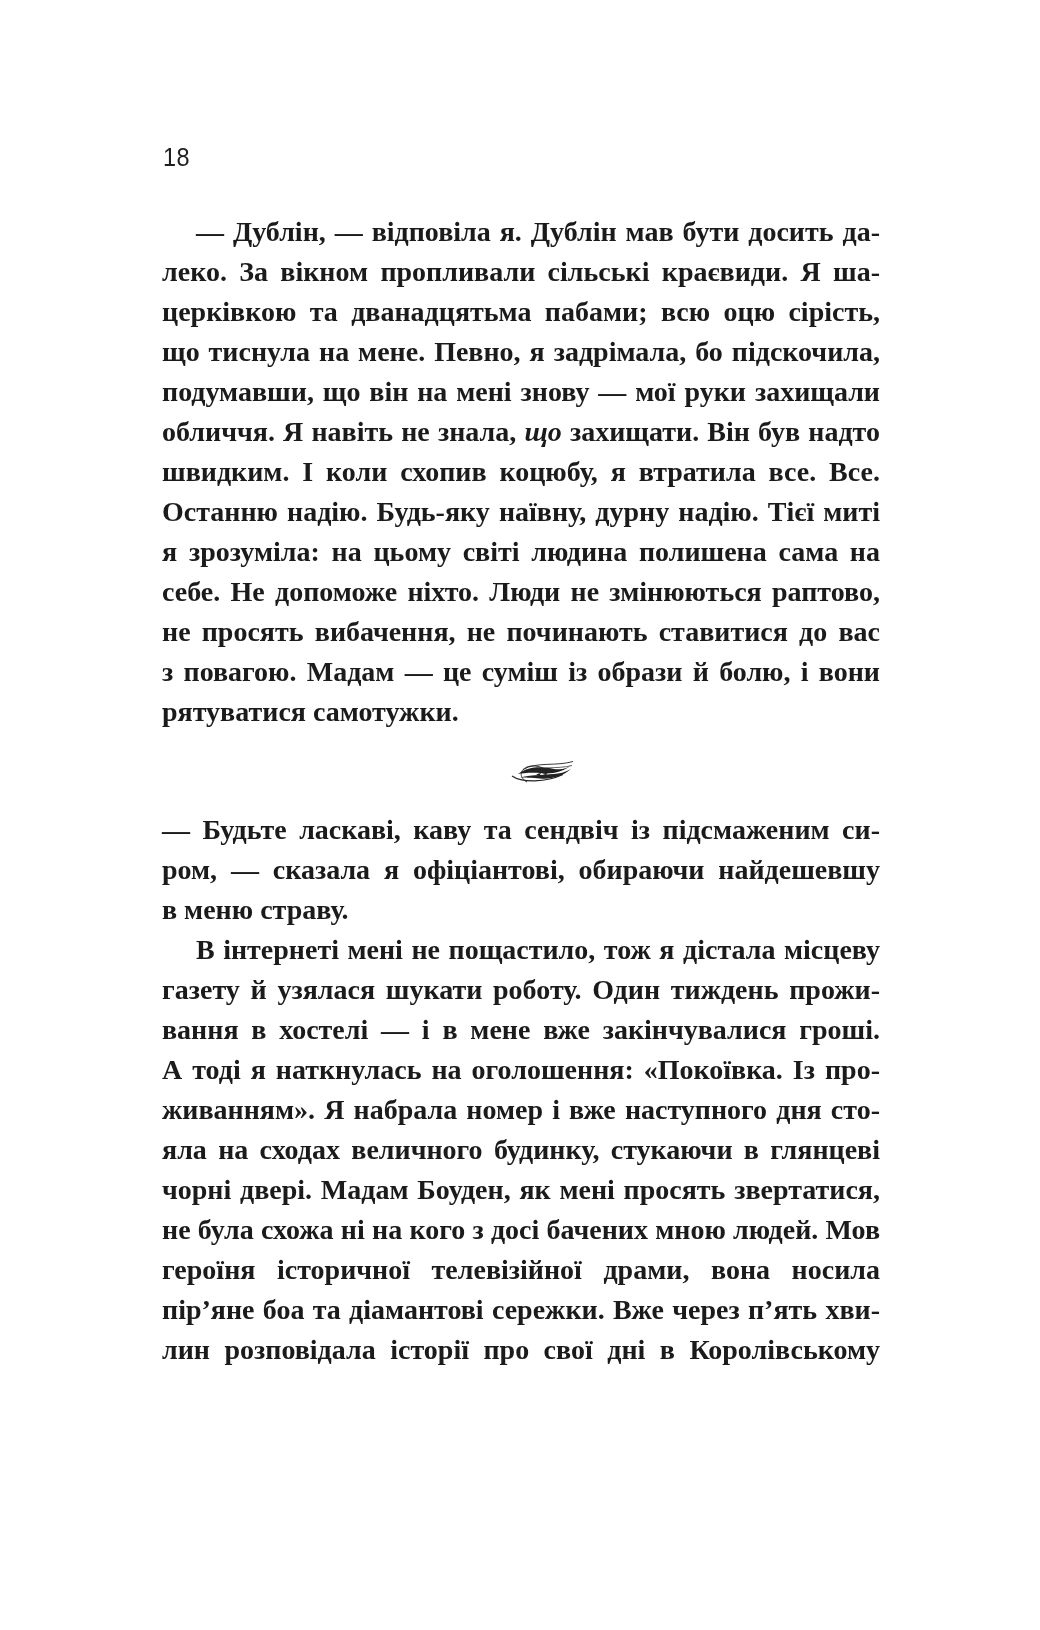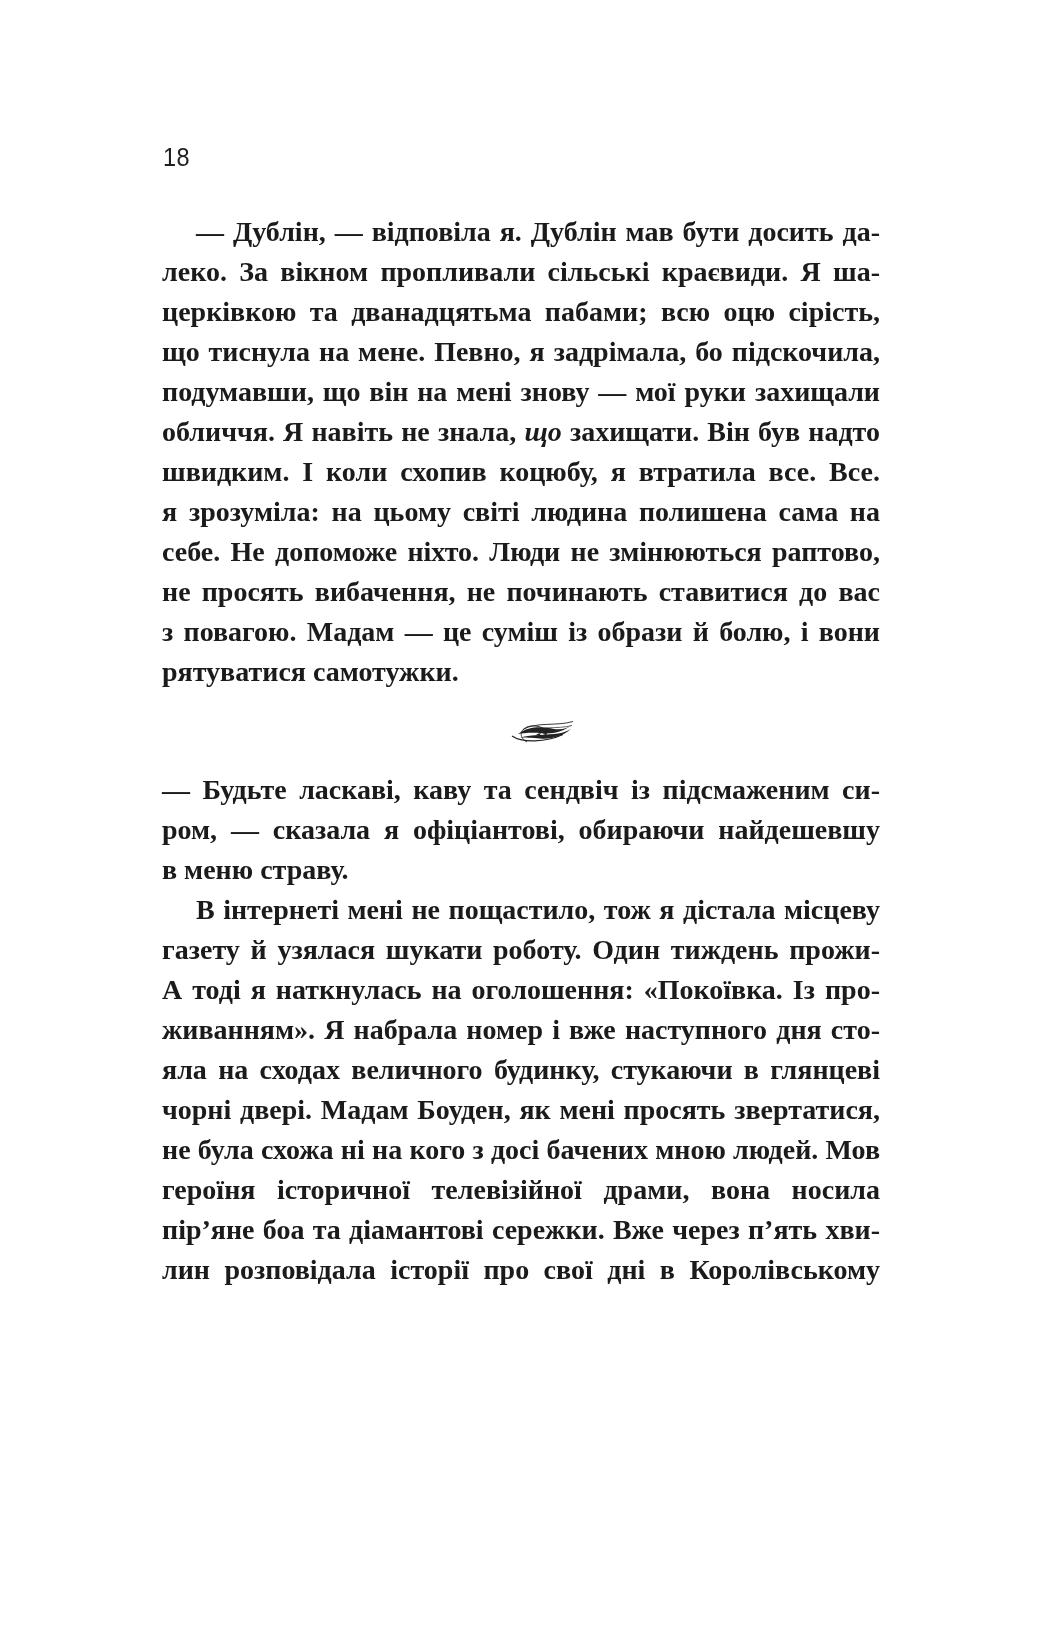--- a/index.html
+++ b/index.html
@@ -60,20 +60,21 @@
 
 <section class="text-block">
     <div class="para indent">
       <div class="line">— Дублін, — відповіла я. Дублін мав бути досить да-</div>
       <div class="line">леко. За вікном пропливали сільські краєвиди. Я ша-</div>
       <div class="line">церківкою та дванадцятьма пабами; всю оцю сірість,</div>
       <div class="line">що тиснула на мене. Певно, я задрімала, бо підскочила,</div>
       <div class="line">подумавши, що він на мені знову — мої руки захищали</div>
       <div class="line">обличчя. Я навіть не знала, <i>що</i> захищати. Він був надто</div>
       <div class="line">швидким. І коли схопив коцюбу, я втратила все. Все.</div>
+      <div class="line">Останню надію. Будь-яку наївну, дурну надію. Тієї миті</div>
       <div class="line">я зрозуміла: на цьому світі людина полишена сама на</div>
       <div class="line">себе. Не допоможе ніхто. Люди не змінюються раптово,</div>
       <div class="line">не просять вибачення, не починають ставитися до вас</div>
       <div class="line">з повагою. Мадам — це суміш із образи й болю, і вони</div>
       <div class="line flush">рятуватися самотужки.</div>
     </div>
   <div class="divider">
     <svg width="64" height="24" viewBox="0 0 64 24" xmlns="http://www.w3.org/2000/svg" fill="none">
 
       <path d="M2 16 C 12 23, 36 22.5, 53 14.5" stroke="#222222" stroke-width="1.1" fill="none"></path>
@@ -92,20 +93,21 @@
     </svg>
   </div>
 <div class="para">
       <div class="line">— Будьте ласкаві, каву та сендвіч із підсмаженим си-</div>
       <div class="line">ром, — сказала я офіціантові, обираючи найдешевшу</div>
       <div class="line flush">в меню страву.</div>
     </div>
     <div class="para indent">
       <div class="line">В інтернеті мені не пощастило, тож я дістала місцеву</div>
       <div class="line">газету й узялася шукати роботу. Один тиждень прожи-</div>
+      <div class="line">вання в хостелі — і в мене вже закінчувалися гроші.</div>
       <div class="line">А тоді я наткнулась на оголошення: «Покоївка. Із про-</div>
       <div class="line">живанням». Я набрала номер і вже наступного дня сто-</div>
       <div class="line">яла на сходах величного будинку, стукаючи в глянцеві</div>
       <div class="line">чорні двері. Мадам Боуден, як мені просять звертатися,</div>
       <div class="line">не була схожа ні на кого з досі бачених мною людей. Мов</div>
       <div class="line">героїня історичної телевізійної драми, вона носила</div>
       <div class="line">пір’яне боа та діамантові сережки. Вже через п’ять хви-</div>
       <div class="line">лин розповідала історії про свої дні в Королівському</div>
     </div>
   </section>

